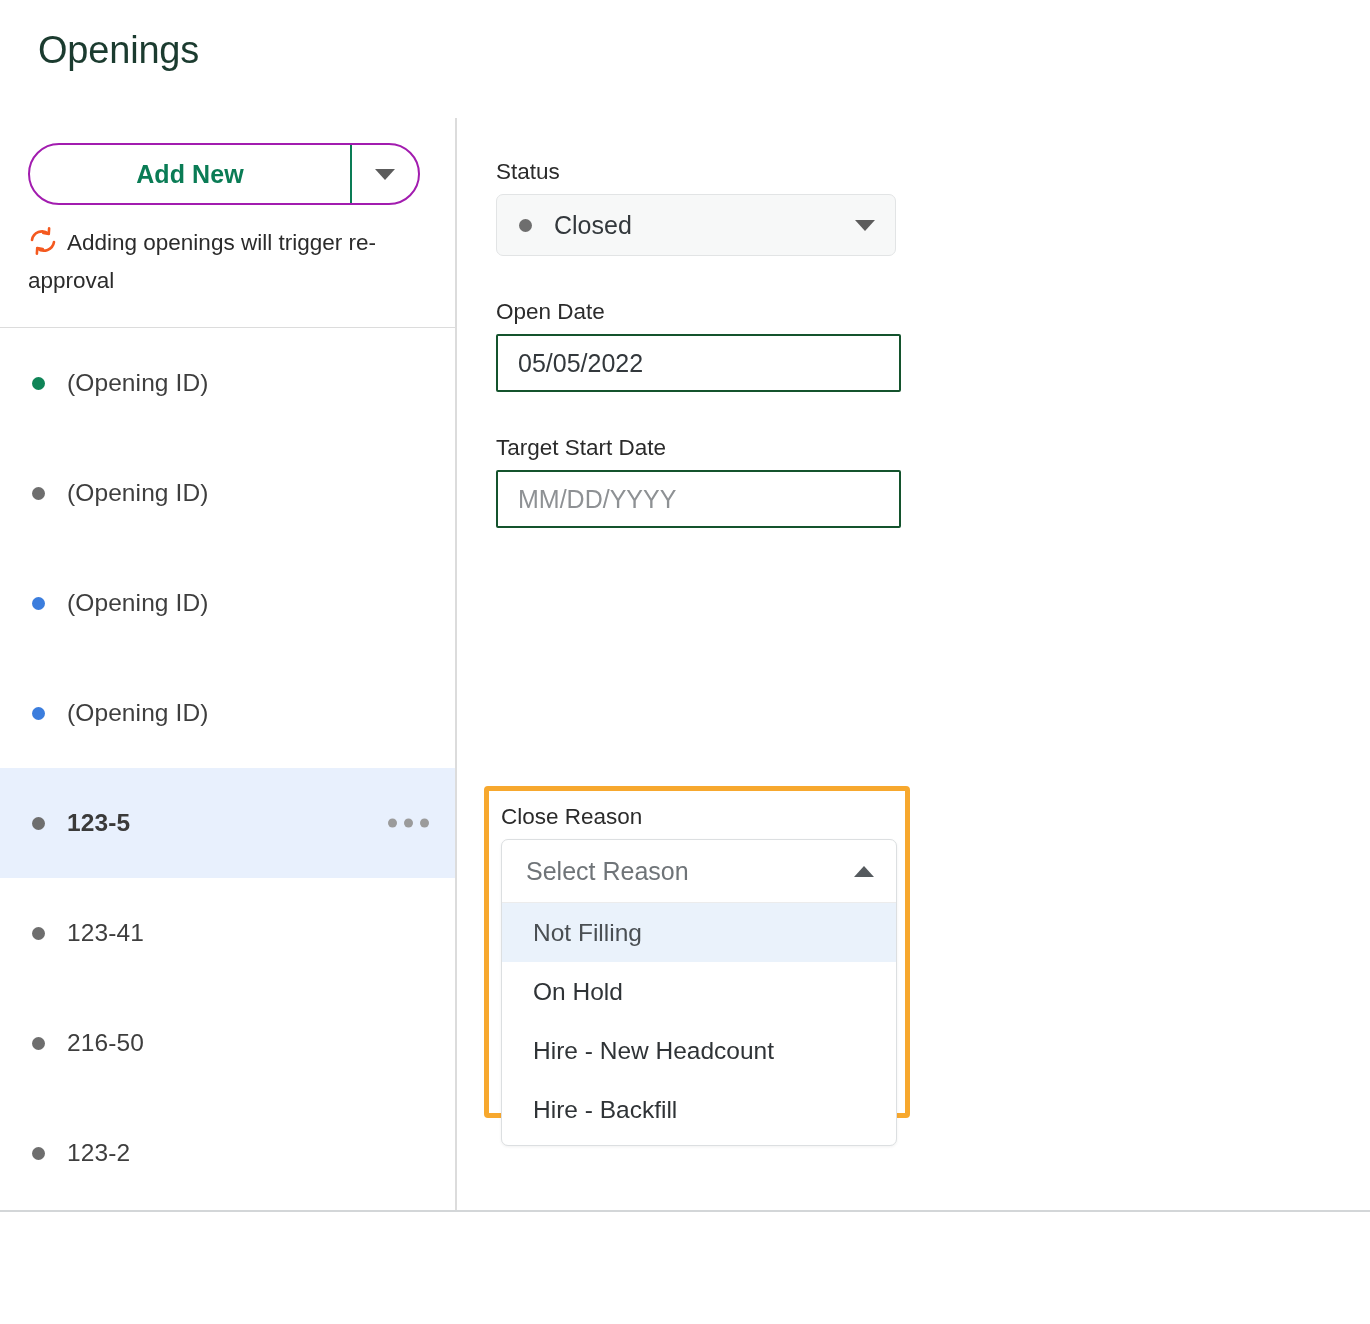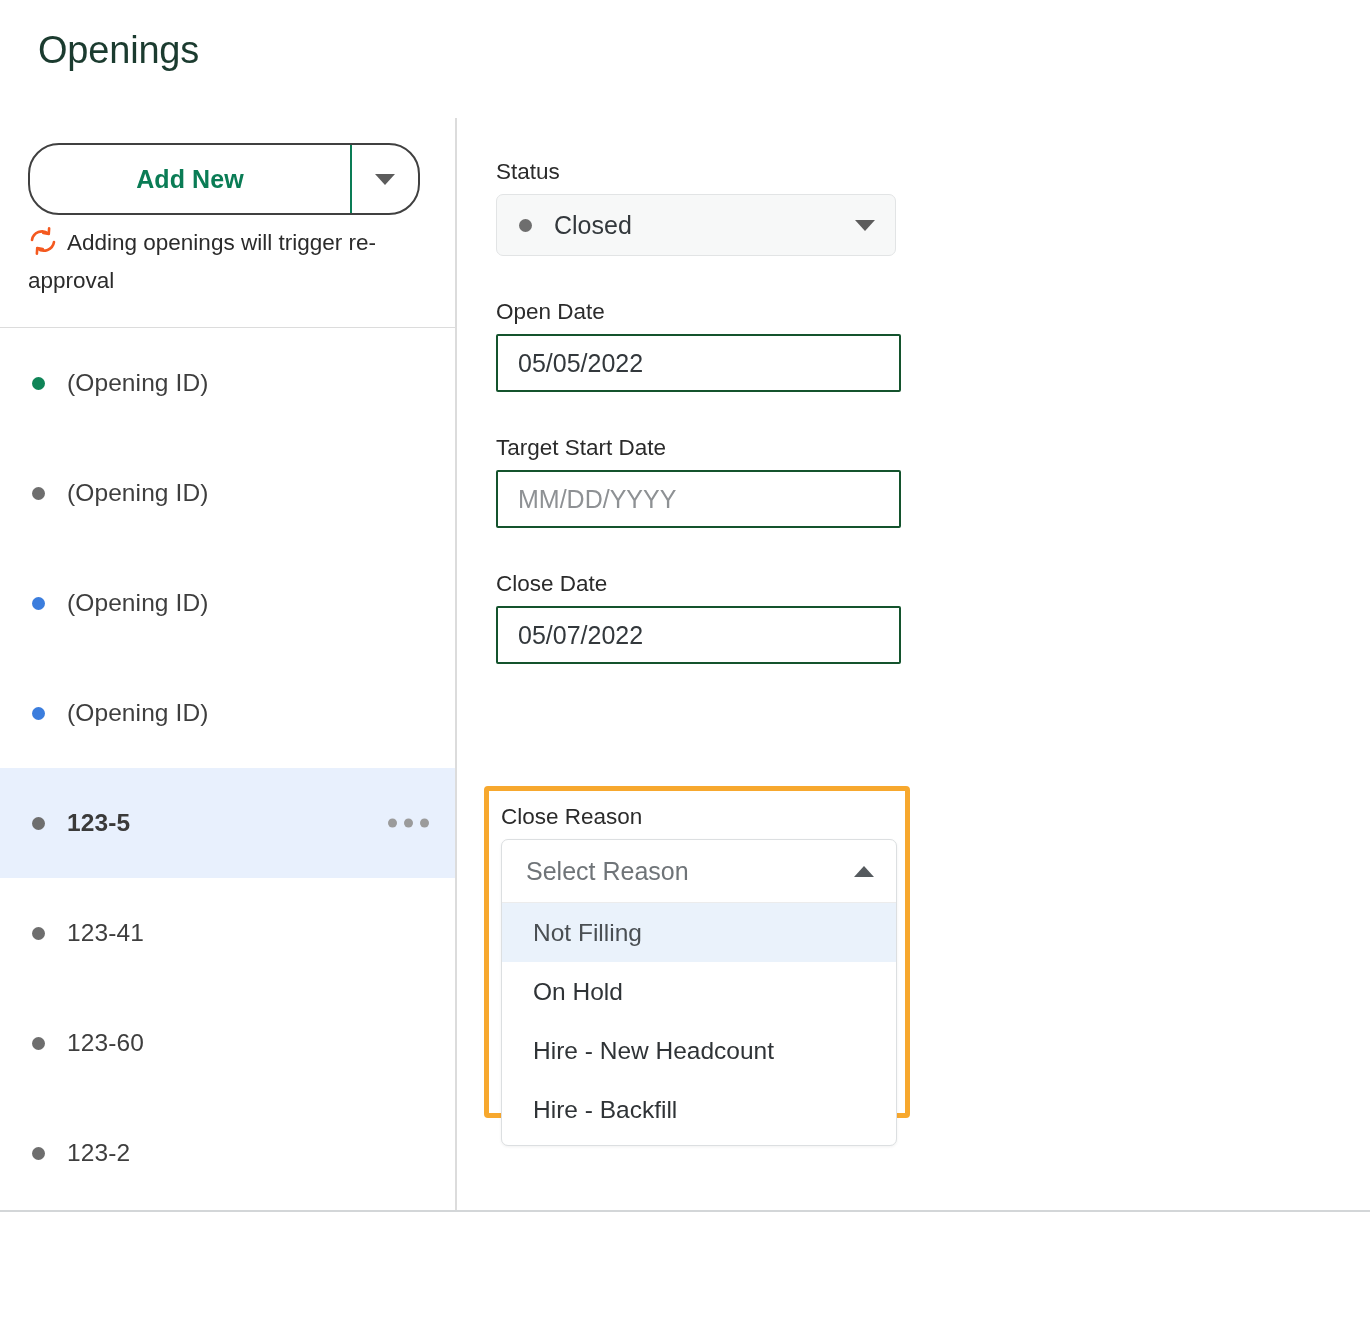--- a/index.html
+++ b/index.html
@@ -39,22 +39,22 @@
     top: 118px;
     width: 455px;
     height: 1092px;
   }
 
   .addnew-wrap {
     position: absolute;
     left: 28px;
     top: 25px;
     width: 392px;
-    height: 72px;
-    border: 2px solid #404040;
+    height: 62px;
+    border: 2px solid #a21caf;
     border-radius: 31px;
     display: flex;
     align-items: stretch;
     background: #ffffff;
   }
   .addnew-main {
     flex: 1;
     display: flex;
     align-items: center;
     justify-content: center;
@@ -352,21 +352,21 @@
             <span></span>
             <span></span>
           </span>
         </div>
         <div class="opening-item">
           <span class="dot" style="background: rgb(110, 110, 110);"></span>
           <span class="label">123-41</span>
         </div>
         <div class="opening-item">
           <span class="dot" style="background: rgb(110, 110, 110);"></span>
-          <span class="label">123-60</span>
+          <span class="label">216-50</span>
         </div>
         <div class="opening-item">
           <span class="dot" style="background: rgb(110, 110, 110);"></span>
           <span class="label">123-2</span>
         </div>
       </div>
   </div>
 
   <div class="v-divider"></div>
   <div class="bottom-divider"></div>
@@ -385,24 +385,20 @@
     <div class="field-block">
       <div class="field-label">Open Date</div>
       <input class="text-input" type="text" value="05/05/2022" style="">
     </div>
 
     <div class="field-block">
       <div class="field-label">Target Start Date</div>
       <input class="text-input" type="text" placeholder="MM/DD/YYYY" style="">
     </div>
 
-    <div class="field-block">
-      <div class="field-label">Close Date</div>
-      <input class="text-input" type="text" value="05/07/2022" style="">
-    </div>
   </div>
 
   <div class="close-reason-highlight">
     <div class="cr-inner">
       <div class="cr-label">Close Reason</div>
       <div class="cr-dropdown">
         <div class="cr-trigger">
           <span class="cr-placeholder">Select Reason</span>
           <span class="tri-up"></span>
         </div>

